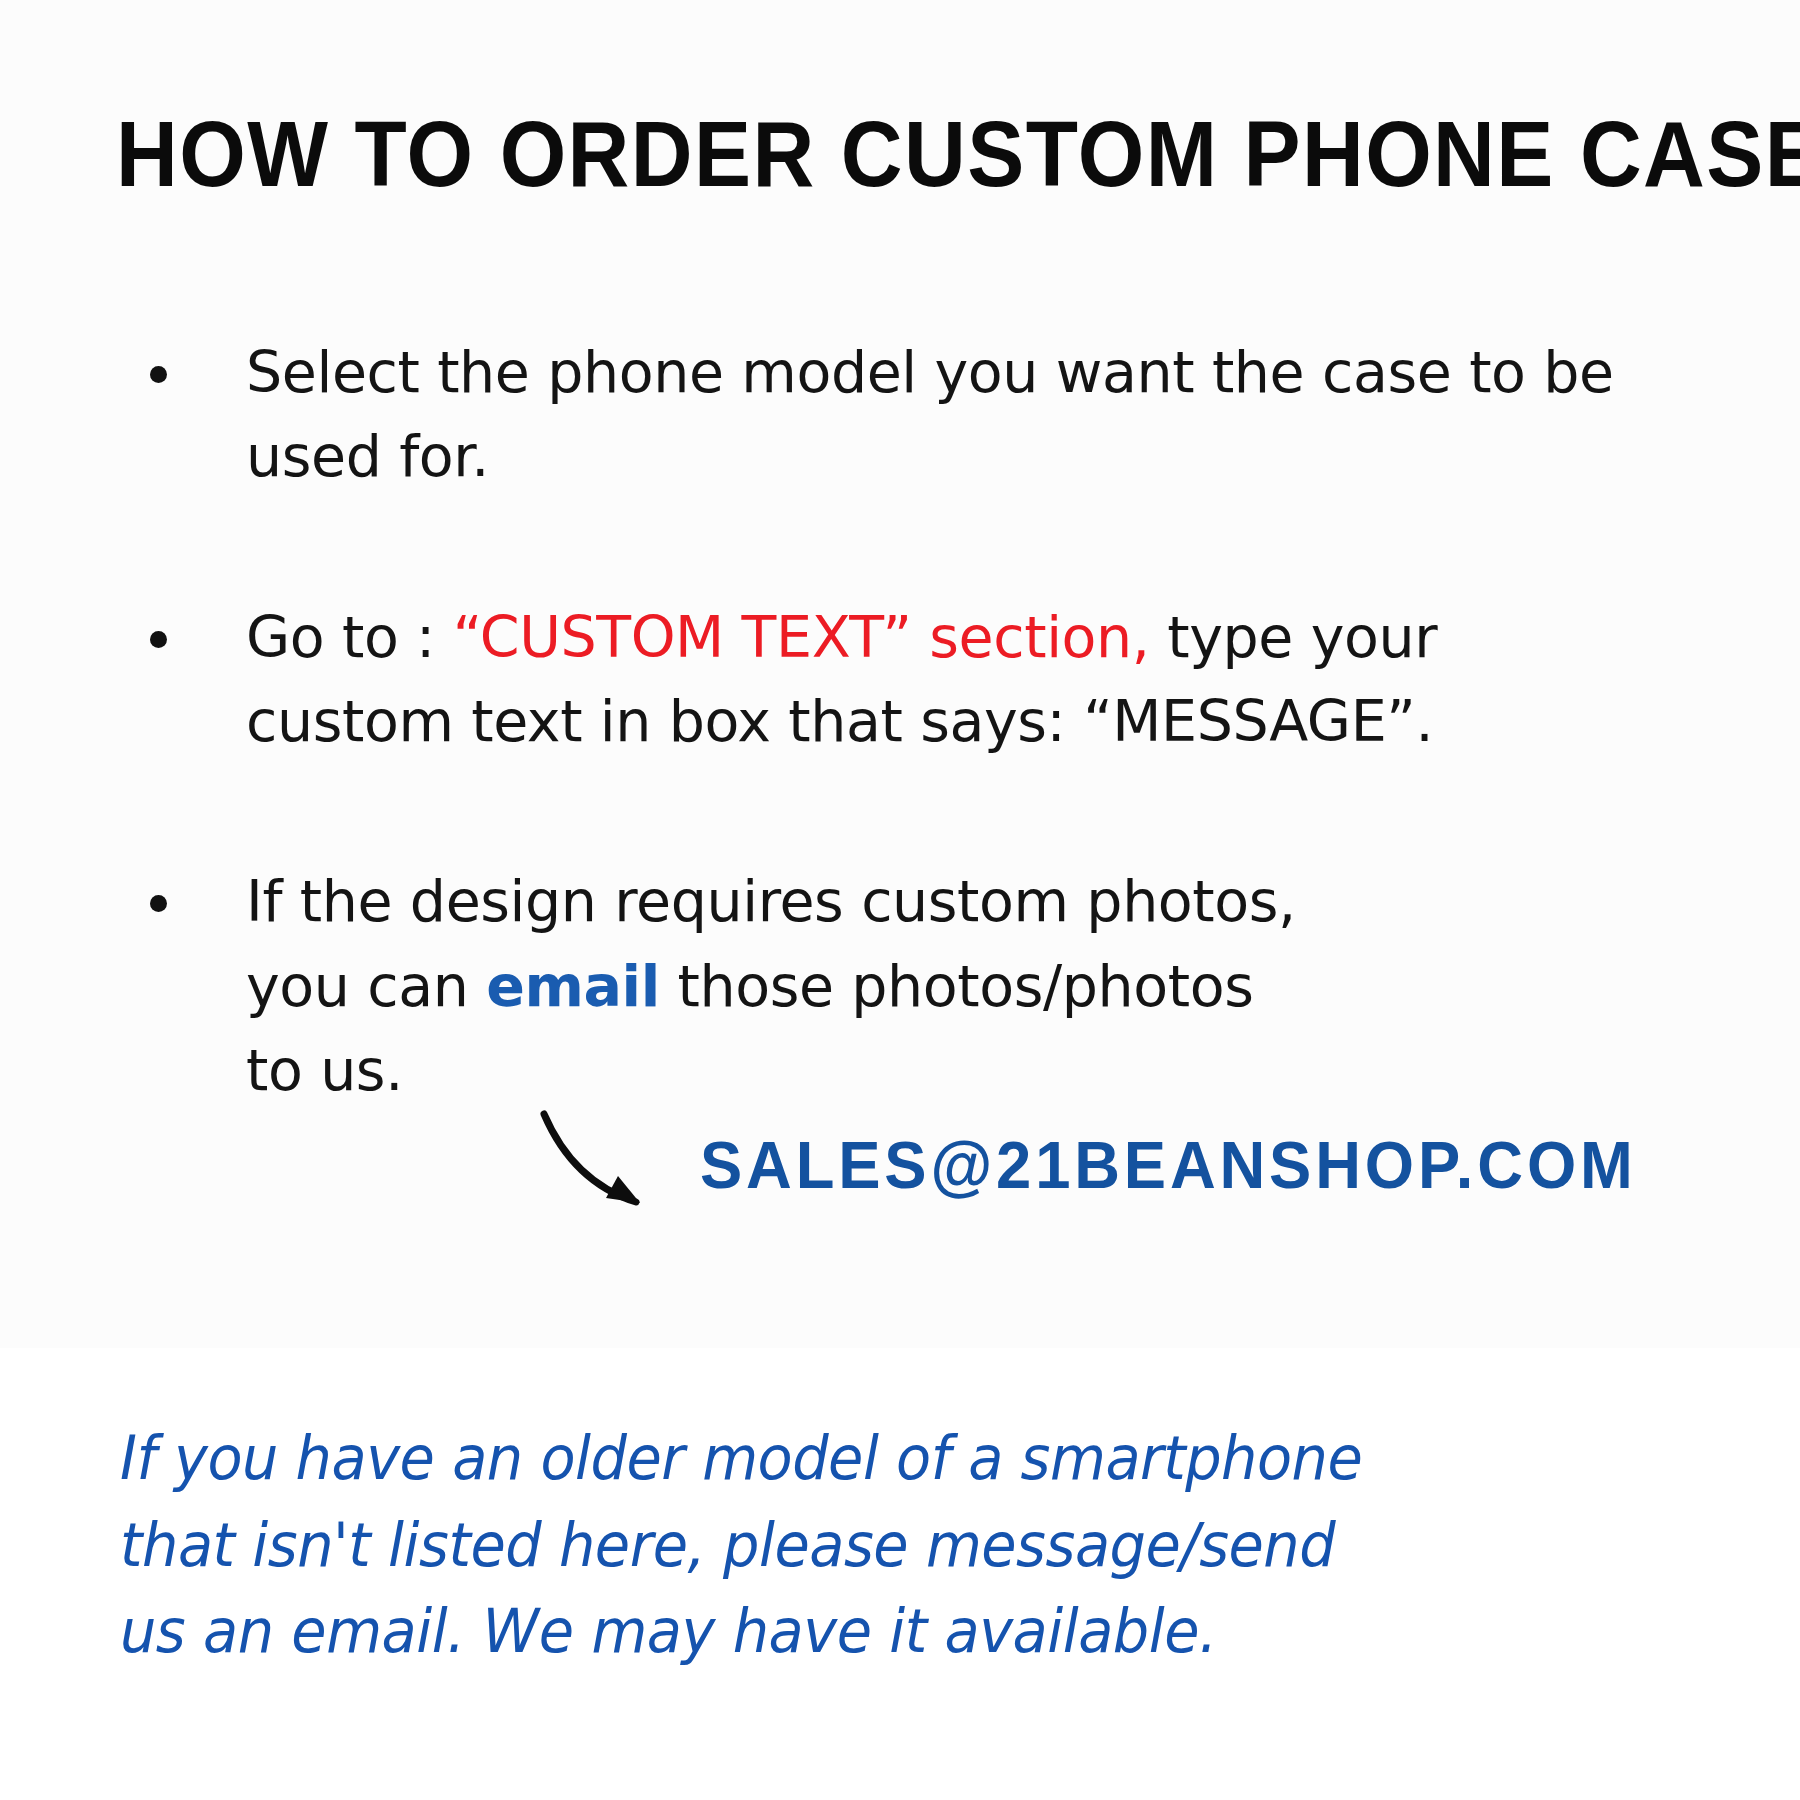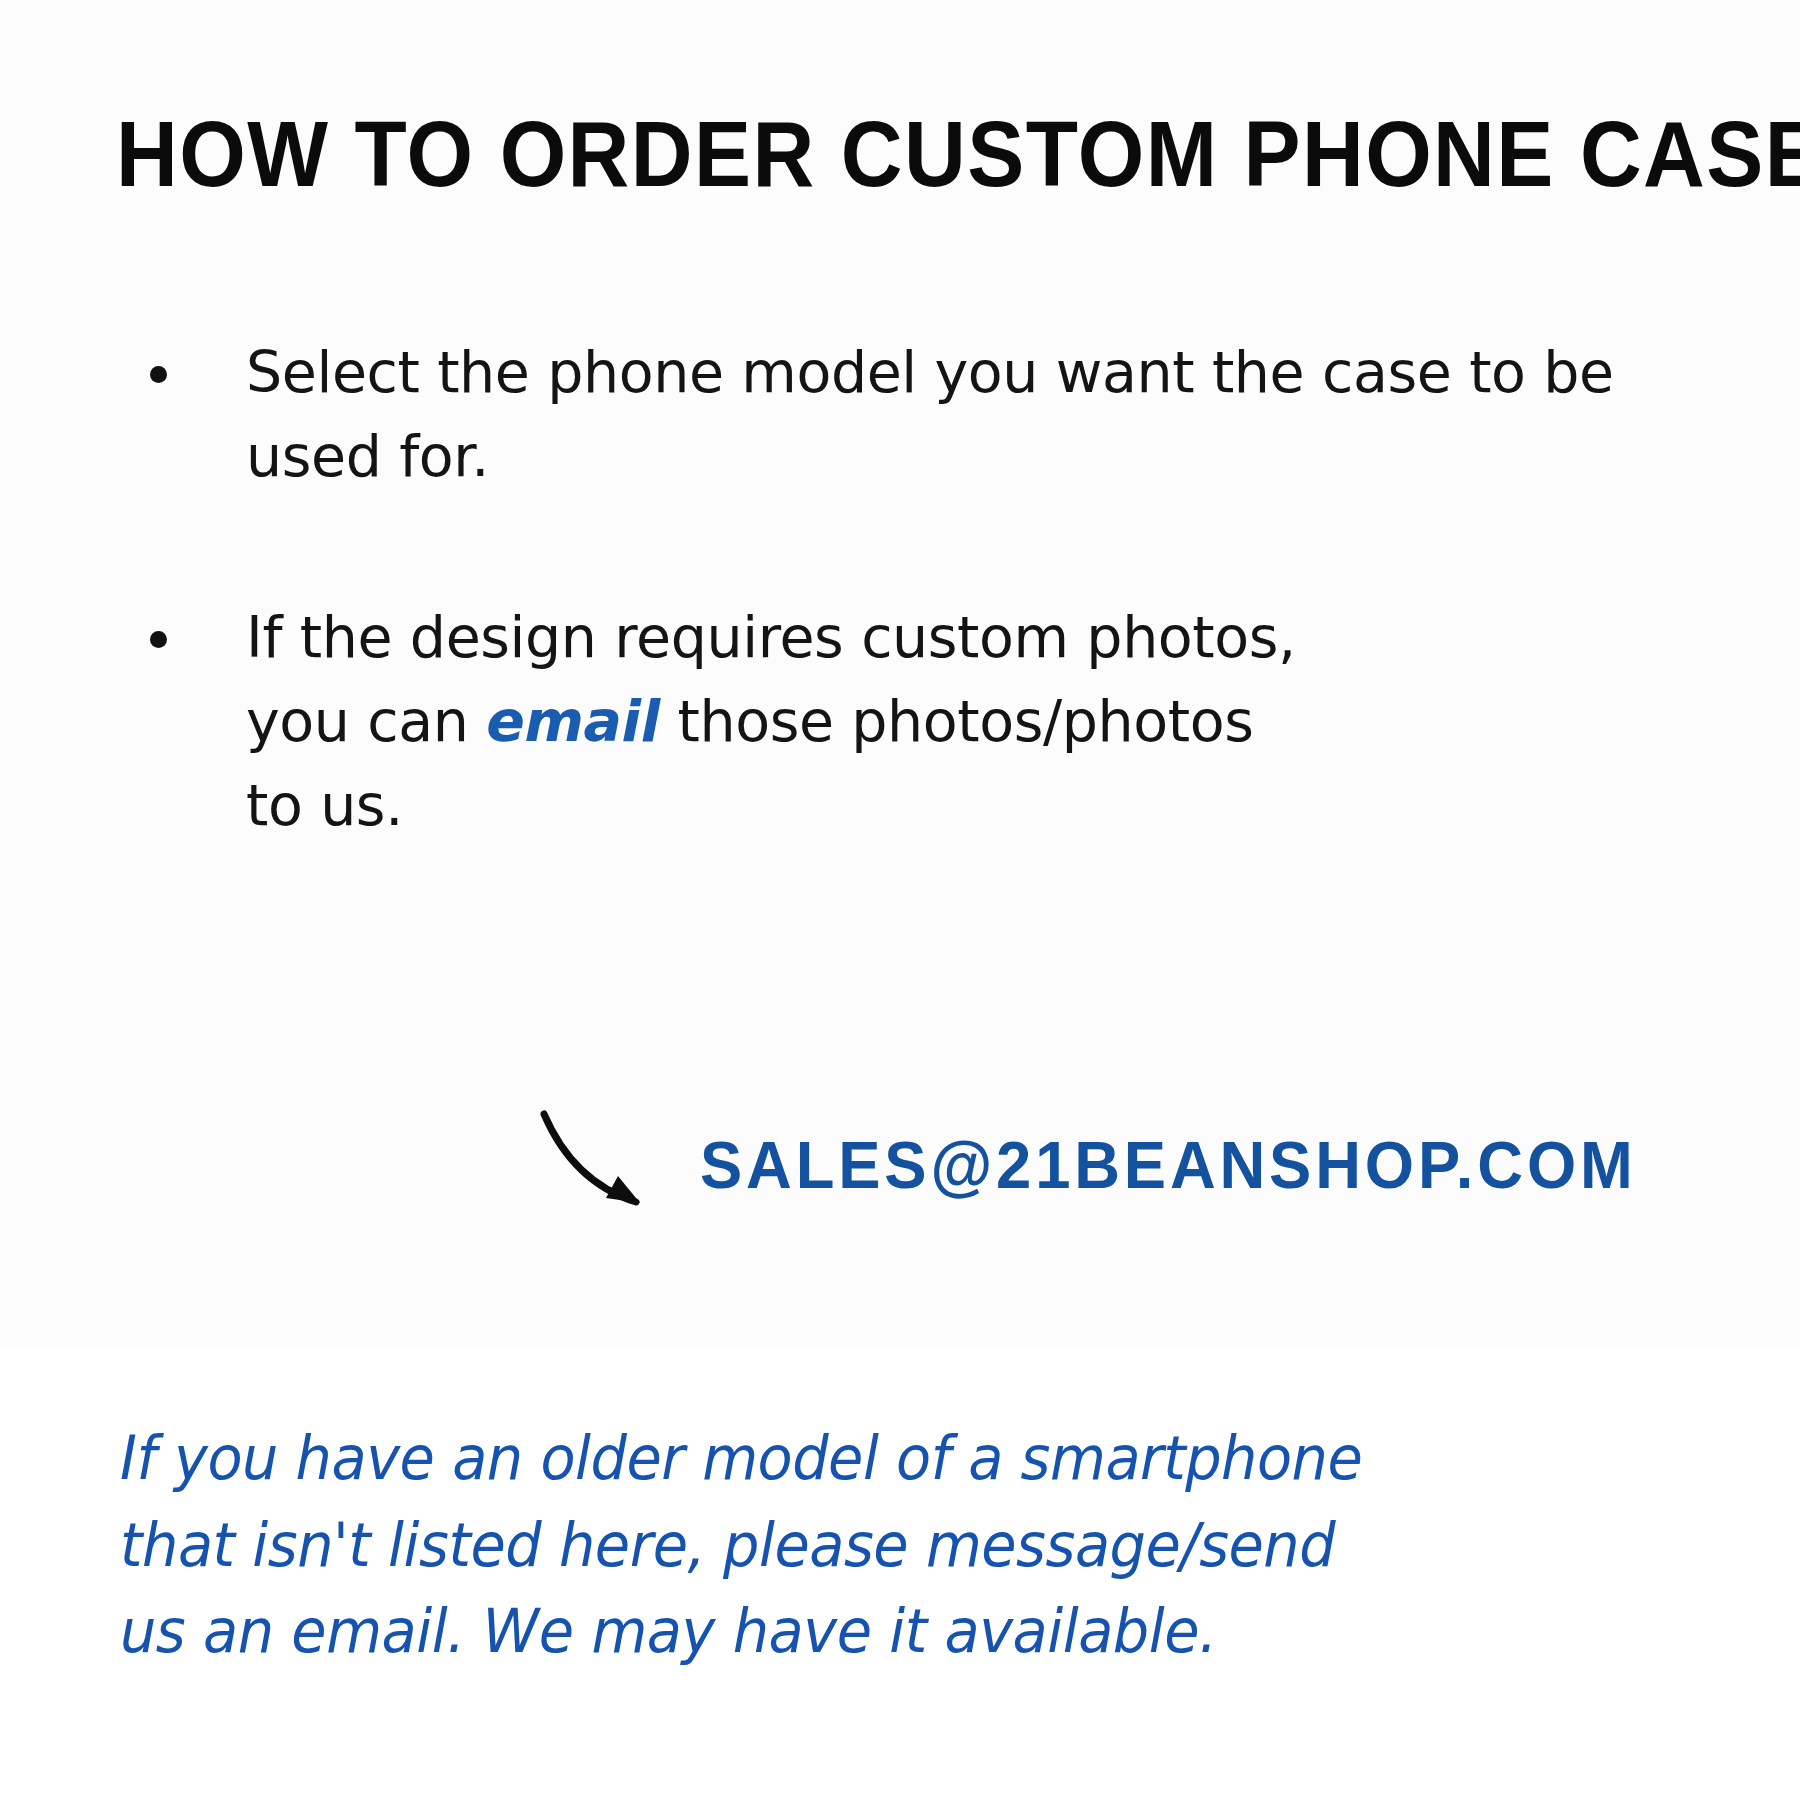--- a/index.html
+++ b/index.html
@@ -68,21 +68,20 @@
     line-height: 1.48;
     color: #141414;
     letter-spacing: -0.4px;
     font-weight: 400;
     margin-left: 44px;
   }
   .red { color: #ec1c24; }
   .blue-bold {
     color: #1a5cb0;
     font-weight: 700;
-    font-style: italic;
   }
 
   
   .arrow {
     position: absolute;
     left: 540px;
     top: 1110px;
     width: 140px;
     height: 120px;
     pointer-events: none;
@@ -129,20 +128,24 @@
 
   <div class="title">HOW TO ORDER CUSTOM PHONE CASE</div>
 
   <div class="bullets">
 
     <div class="bullet-row">
       <span class="bullet-dot"></span>
       <div class="bullet-text"><span>Select the phone model you want the case to be used for.</span></div>
     </div>
 
+    <div class="bullet-row">
+      <span class="bullet-dot"></span>
+      <div class="bullet-text"><span>Go to : </span><span class="red">“CUSTOM TEXT” section,</span><span> type your custom text in box that says: “MESSAGE”.</span></div>
+    </div>
 
     <div class="bullet-row last">
       <span class="bullet-dot"></span>
       <div class="bullet-text"><span>If the design requires custom photos,</span><br><span>you can </span><span class="blue-bold">email</span><span> those photos/photos</span><br><span>to us.</span></div>
     </div>
 
   </div>
 
   <svg class="arrow" viewBox="0 0 140 120">
     <path d="M4 4 C 22 46, 52 78, 96 92" fill="none" stroke="#0d0d0d" stroke-width="7" stroke-linecap="round"></path>

